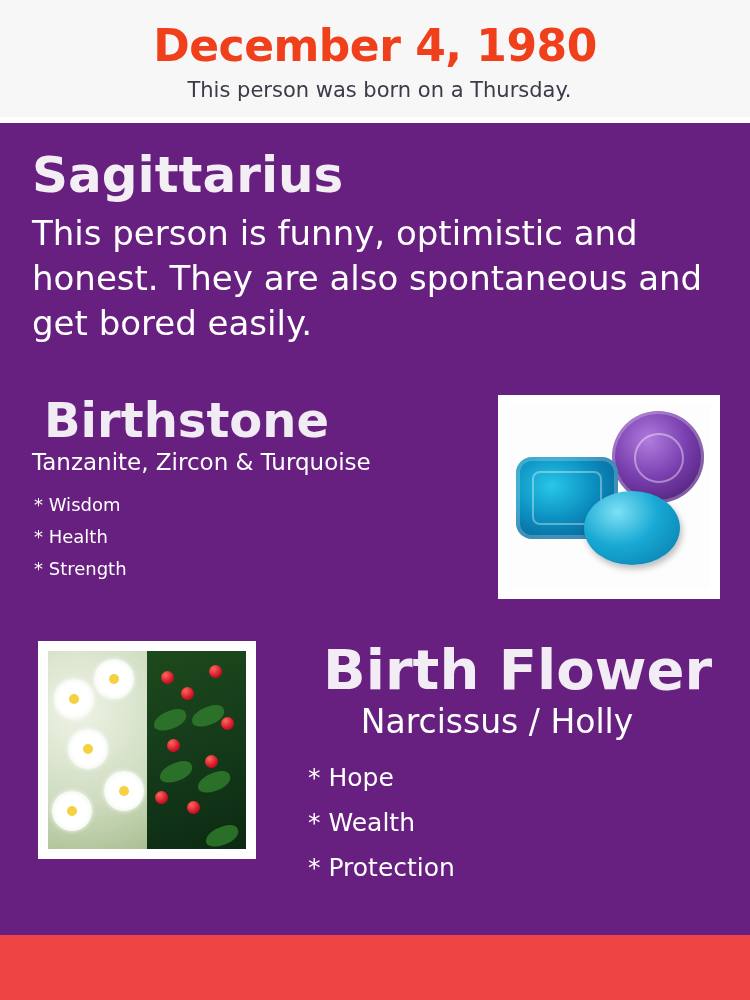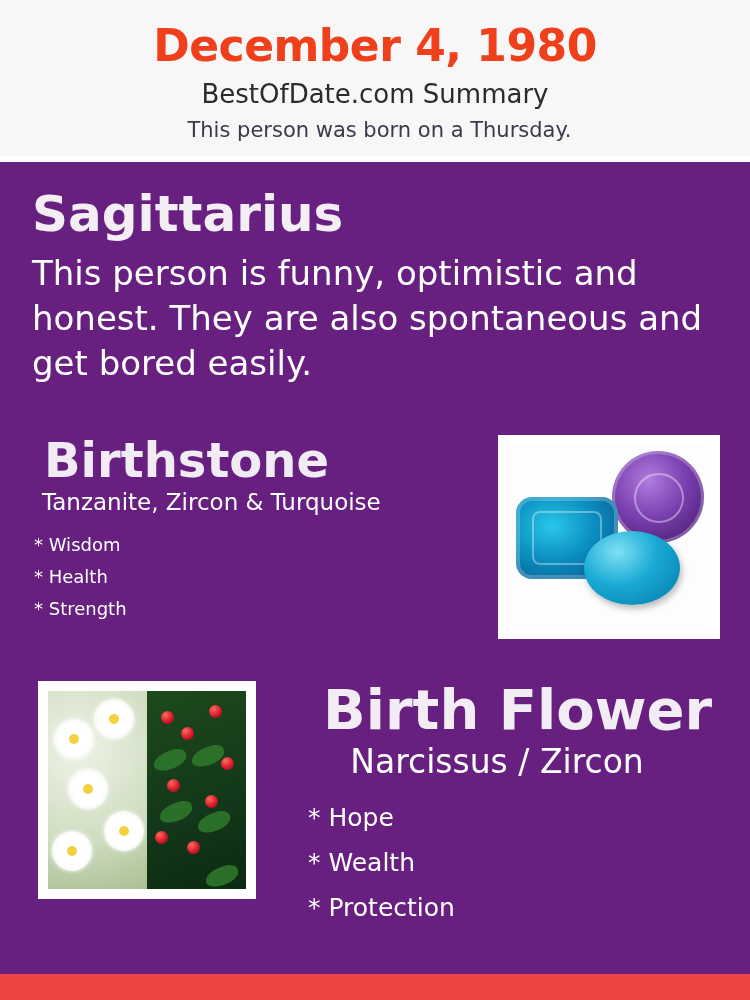--- a/index.html
+++ b/index.html
@@ -86,21 +86,21 @@
     font-size: 48px;
     font-weight: bold;
     color: #f1ebf4;
     margin-left: 14px;
     line-height: 1.05;
   }
   .stone-sub {
     font-size: 23px;
     color: #ffffff;
     margin-top: 4px;
-    margin-left: 12px;
+    margin-left: 2px;
   }
   .bullets {
     margin-top: 14px;
     margin-left: 4px;
   }
   .bullet {
     font-size: 18px;
     line-height: 1.78;
     color: #ffffff;
   }
@@ -282,21 +282,20 @@
     line-height: 1.8;
   }
 </style>
 </head>
 <body>
 
 <div class="page">
 
   <div class="header">
     <div class="header-date">December 4, 1980</div>
-    <div class="header-sub">BestOfDate.com Summary</div>
     <div class="header-note">This person was born on a Thursday.</div>
   </div>
 
   <div class="divider"></div>
 
   <div class="body-panel">
 
     <div class="sign-title">Sagittarius</div>
     <div class="sign-desc">This person is funny, optimistic and honest. They are also spontaneous and get bored easily.</div>
 
@@ -341,21 +340,21 @@
             <div class="berry b5"></div>
             <div class="berry b6"></div>
             <div class="berry b7"></div>
             <div class="berry b8"></div>
           </div>
         </div>
       </div>
 
       <div class="flower-text">
         <div class="flower-title">Birth Flower</div>
-        <div class="flower-sub">Narcissus / Zircon</div>
+        <div class="flower-sub">Narcissus / Holly</div>
         <div class="flower-bullets">
           <div class="bullet">* Hope</div>
           <div class="bullet">* Wealth</div>
           <div class="bullet">* Protection</div>
         </div>
       </div>
     </div>
 
   </div>
 </div>

